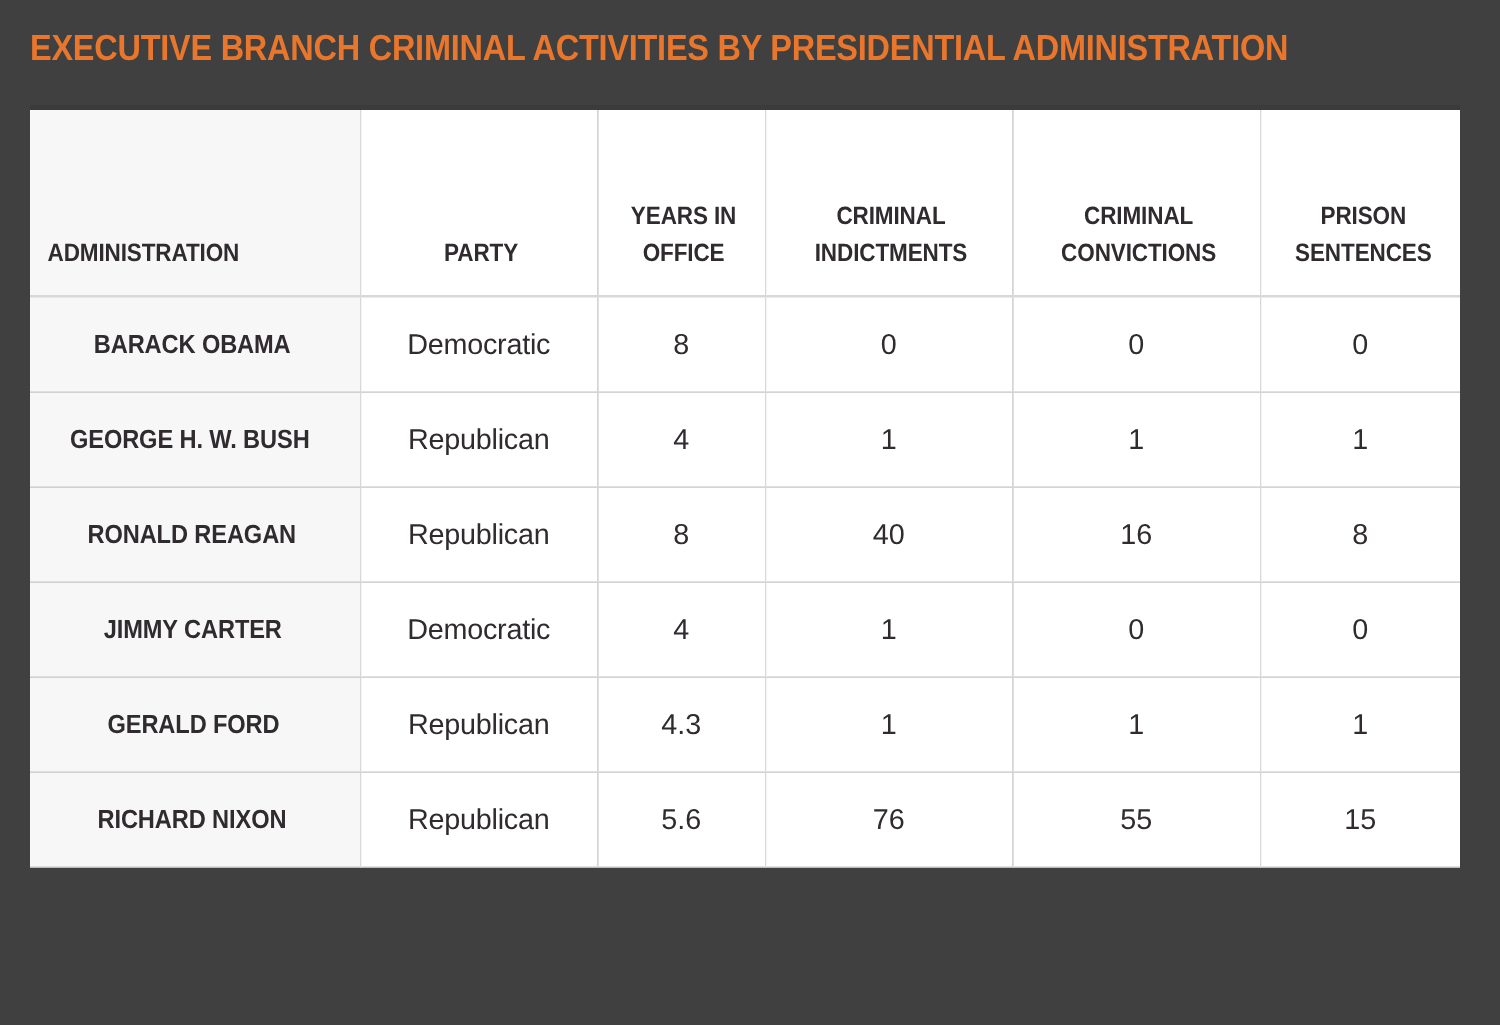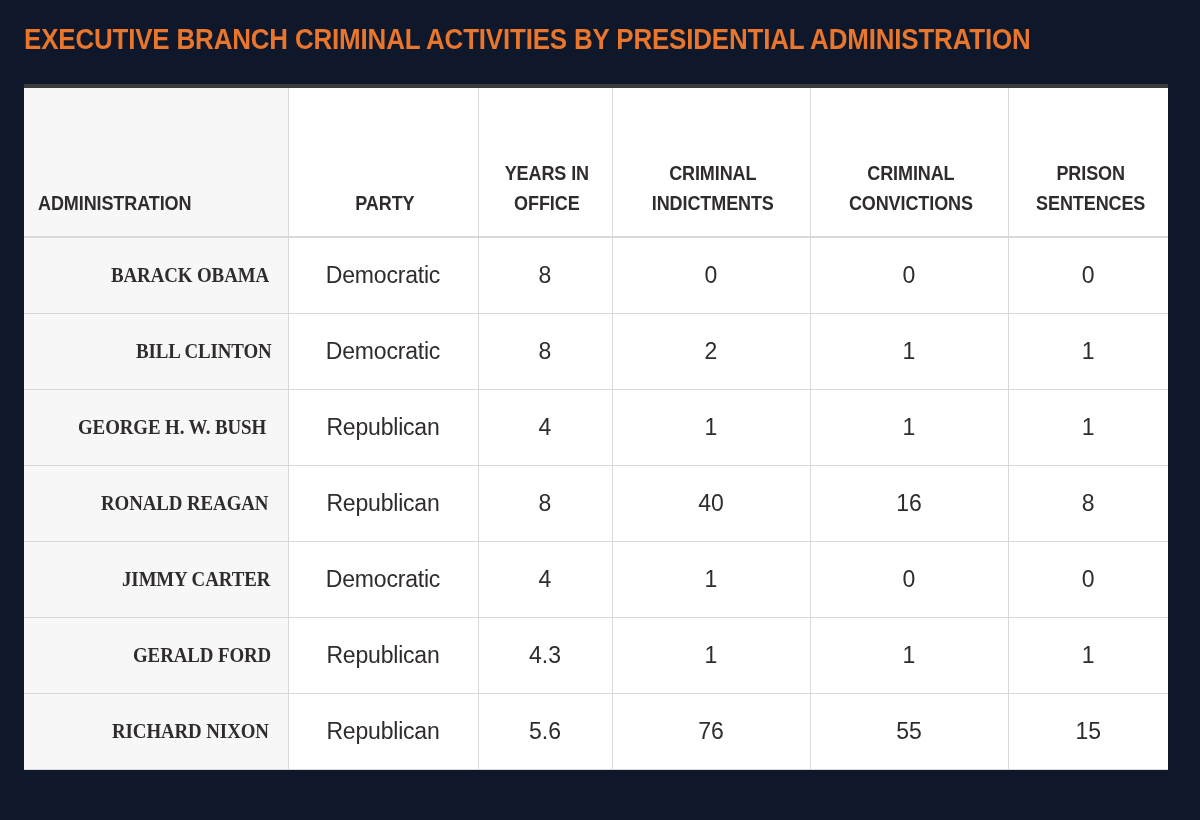--- a/index.html
+++ b/index.html
@@ -11,21 +11,21 @@
     width: 1200px;
     height: 820px;
     font-family: "Liberation Sans", sans-serif;
     -webkit-font-smoothing: antialiased;
   }
 
   .page {
     position: relative;
     width: 1200px;
     height: 820px;
-    background: #0f172a;
+    background: #404040;
     overflow: hidden;
   }
 
   
   .title {
     position: absolute;
     left: 24px;
     top: 22px;
     width: 1140px;
     font-family: "Liberation Sans", sans-serif;
@@ -107,23 +107,23 @@
     color: #2f2b2e;
     text-align: center;
     vertical-align: middle;
     background: #ffffff;
   }
   tbody td:last-child { border-right: none; }
   tbody tr:last-child td { border-bottom: 1px solid #d8d8d8; }
 
   tbody td.cell-admin {
     background: #f7f7f7;
-    text-align: right;
+    text-align: center;
     padding-left: 14px;
-    font-family: Liberation Serif, serif;
+    font-family: Liberation Sans, sans-serif;
     font-weight: bold;
     font-size: 21px;
     letter-spacing: -0.1px;
     text-transform: uppercase;
   }
   tbody td.cell-admin .adm-inner {
     display: inline-block;
     transform: scaleX(0.9);
     transform-origin: left center;
     white-space: nowrap;
@@ -179,28 +179,20 @@
       <tbody>
         <tr>
           <td class="cell-admin"><span class="adm-inner">BARACK OBAMA</span></td>
           <td class="cell-party">Democratic</td>
           <td class="cell-num">8</td>
           <td class="cell-num">0</td>
           <td class="cell-num">0</td>
           <td class="cell-num">0</td>
         </tr>
         <tr>
-          <td class="cell-admin"><span class="adm-inner">BILL CLINTON</span></td>
-          <td class="cell-party">Democratic</td>
-          <td class="cell-num">8</td>
-          <td class="cell-num">2</td>
-          <td class="cell-num">1</td>
-          <td class="cell-num">1</td>
-        </tr>
-        <tr>
           <td class="cell-admin"><span class="adm-inner">GEORGE H. W. BUSH</span></td>
           <td class="cell-party">Republican</td>
           <td class="cell-num">4</td>
           <td class="cell-num">1</td>
           <td class="cell-num">1</td>
           <td class="cell-num">1</td>
         </tr>
         <tr>
           <td class="cell-admin"><span class="adm-inner">RONALD REAGAN</span></td>
           <td class="cell-party">Republican</td>

